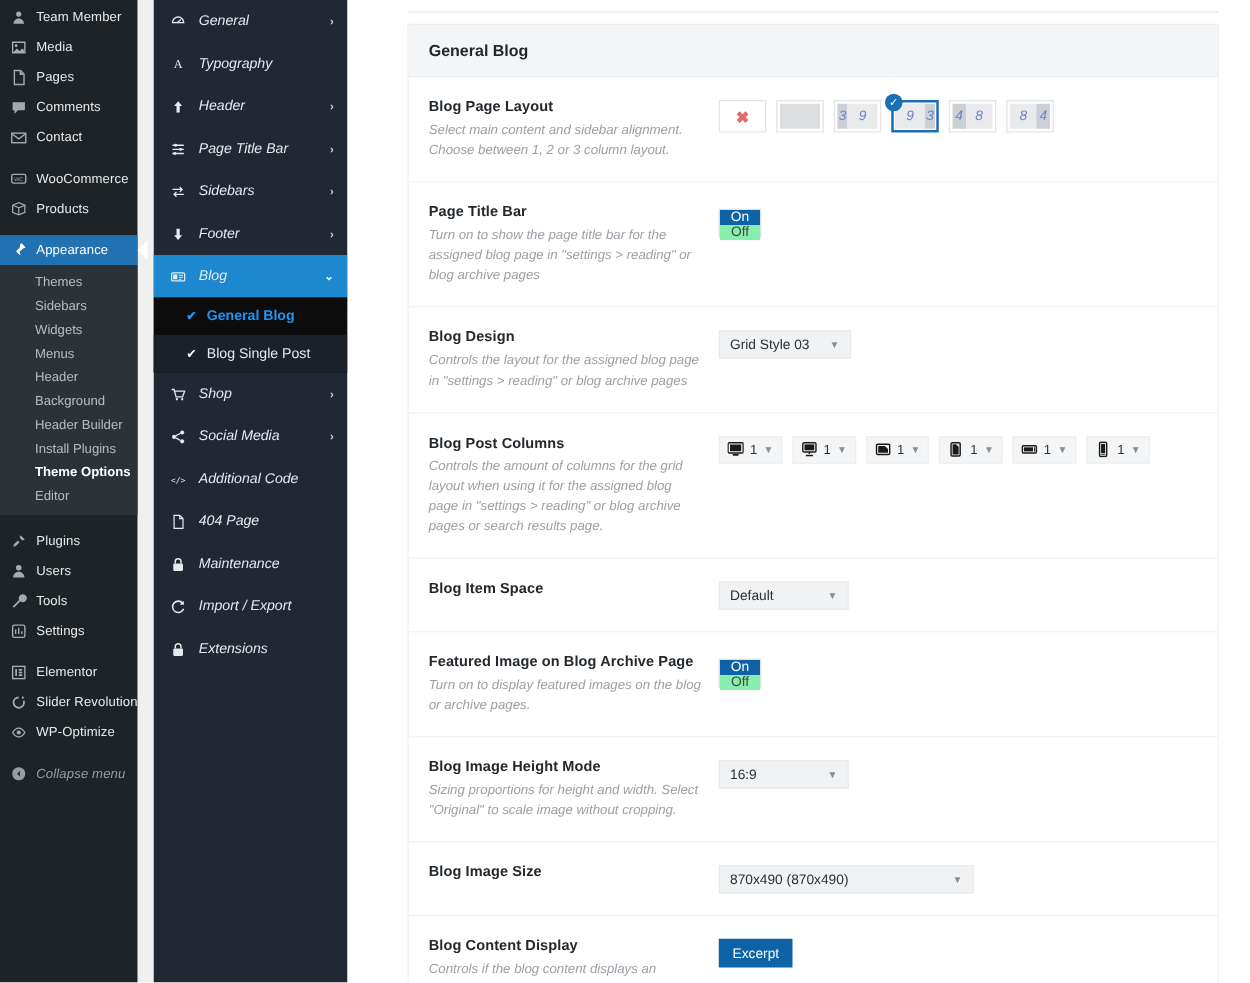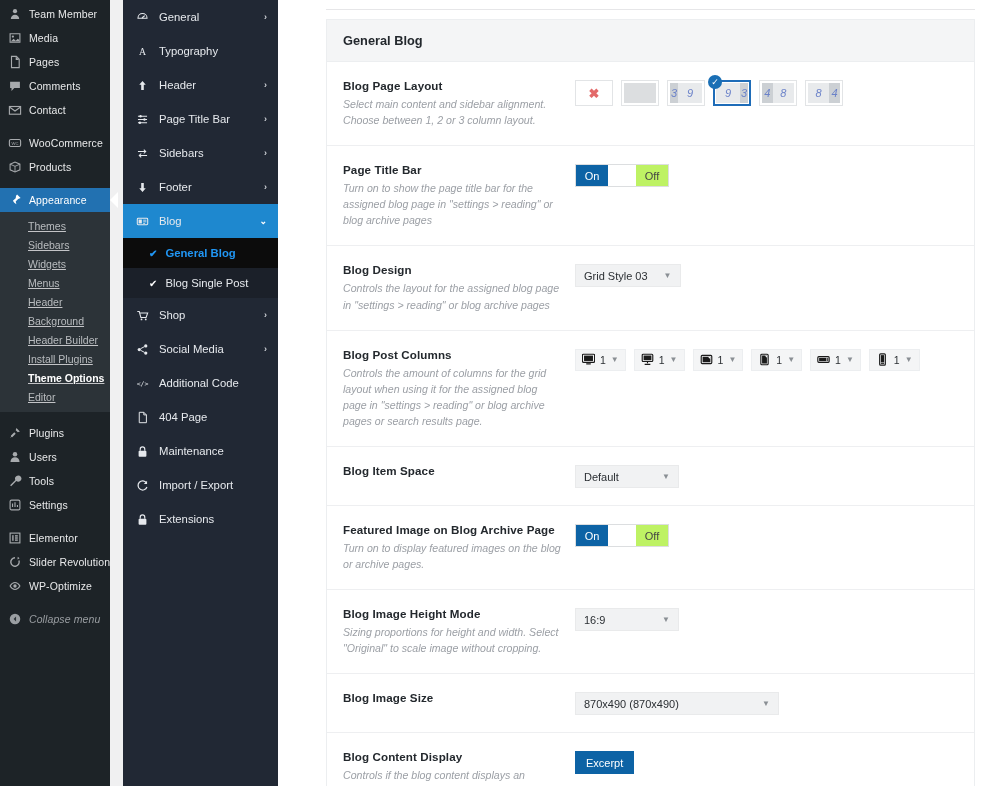--- a/index.html
+++ b/index.html
@@ -30,21 +30,21 @@
   .wp-sep { height: 9px; }
   .wp-item.active {
     background: #2271b1; color: #fff; position: relative;
   }
   .wp-item.active .ic { color:#fff; }
   .wp-item.active::after {
     content:""; position:absolute; right:-8px; top:50%; transform:translateY(-50%);
     border:8px solid transparent; border-right-color:#fff; border-left:0;
   }
   .wp-sub {
-    background: #2c3338; padding: 4px 0 6px 0; text-decoration: underline;
+    background: #2c3338; padding: 4px 0 6px 0;
   }
   .wp-sub a {
     display:block; padding: 3.5px 8px 3.5px 28px;
     font-size: 10.5px; color:#b9bcbf; text-decoration:none; white-space:nowrap;
   }
   .wp-sub a.current { color:#fff; font-weight:bold; }
   .wp-item.dim { color:#9a9ea2;font-style:italic; }
   .wp-item.dim .ic { color:#9a9ea2; }
 
   
@@ -55,21 +55,21 @@
     color: #e3e6ea;
     position: relative;
   }
   .to-item {
     display:flex; align-items:center;
     height: 34px; padding: 0 11px 0 13px;
     font-size: 11.3px; color:#e6e9ed; white-space:nowrap; cursor:pointer;
   }
   .to-item .ic { width:16px; flex:0 0 16px; display:flex; align-items:center; justify-content:flex-start; color:#e6e9ed; }
   .to-item .ic svg { width:13px; height:13px; display:block; }
-  .to-item .lbl { margin-left: 7px; flex:1; }
+  .to-item .lbl { margin-left: 7px; flex:1;font-style:italic; }
   .to-item .arr { font-size: 9px; color:#cfd3d8; font-weight:bold; line-height:1; }
   .to-item.sel { background:#1e88cf; }
   .to-item.sel .arr { color:#fff; }
   .to-sub { background:#0c0c0c; }
   .to-sub .si {
     display:flex; align-items:center; height: 30px;
     padding-left: 26px; font-size: 11.3px; color:#e6e9ed; white-space:nowrap;
     position: relative;
   }
   .to-sub .si .chk { color:#fff; font-size:10px; margin-right:8px; }
@@ -114,24 +114,24 @@
   .lay.none { align-items:center; justify-content:center; }
   .lay.none .x { color:#e36a6a; font-size:13px; font-weight:bold; }
   .lay.selected { border:2px solid #1e6cb8; padding:1px; }
   .badge {
     position:absolute; top:-7px; left:-7px; width:14px; height:14px; border-radius:50%;
     background:#1a6fb5; color:#fff; font-size:9px; display:flex; align-items:center; justify-content:center;
     line-height:1;
   }
 
   
-  .toggle { display:inline-flex; border:1px solid #dcdee0; height:23px; }
+  .toggle { display:inline-flex; border:1px solid #dcdee0; height:23px;flex-direction:column; }
   .toggle span { display:flex; align-items:center; justify-content:center; width:32px; font-size:11px; cursor:pointer;}
   .toggle .on { background:#0d63a5; color:#fff; }
-  .toggle .off { background:#bef264; color:#444;margin-left:28px; }
+  .toggle .off { background:#86efac; color:#444; }
 
   
   .sel-box {
     background:#f1f2f3; border:1px solid #e9eaeb; height:23px;
     display:inline-flex; align-items:center; justify-content:space-between;
     padding:0 8px; font-size:11px; color:#2b2f33; min-width:104px; cursor:pointer;
   }
   .sel-box .cv { margin-right:16px; }
   .sel-box .car { font-size:8px; color:#8a8f94; }
   .sel-wide { min-width:204px; }

